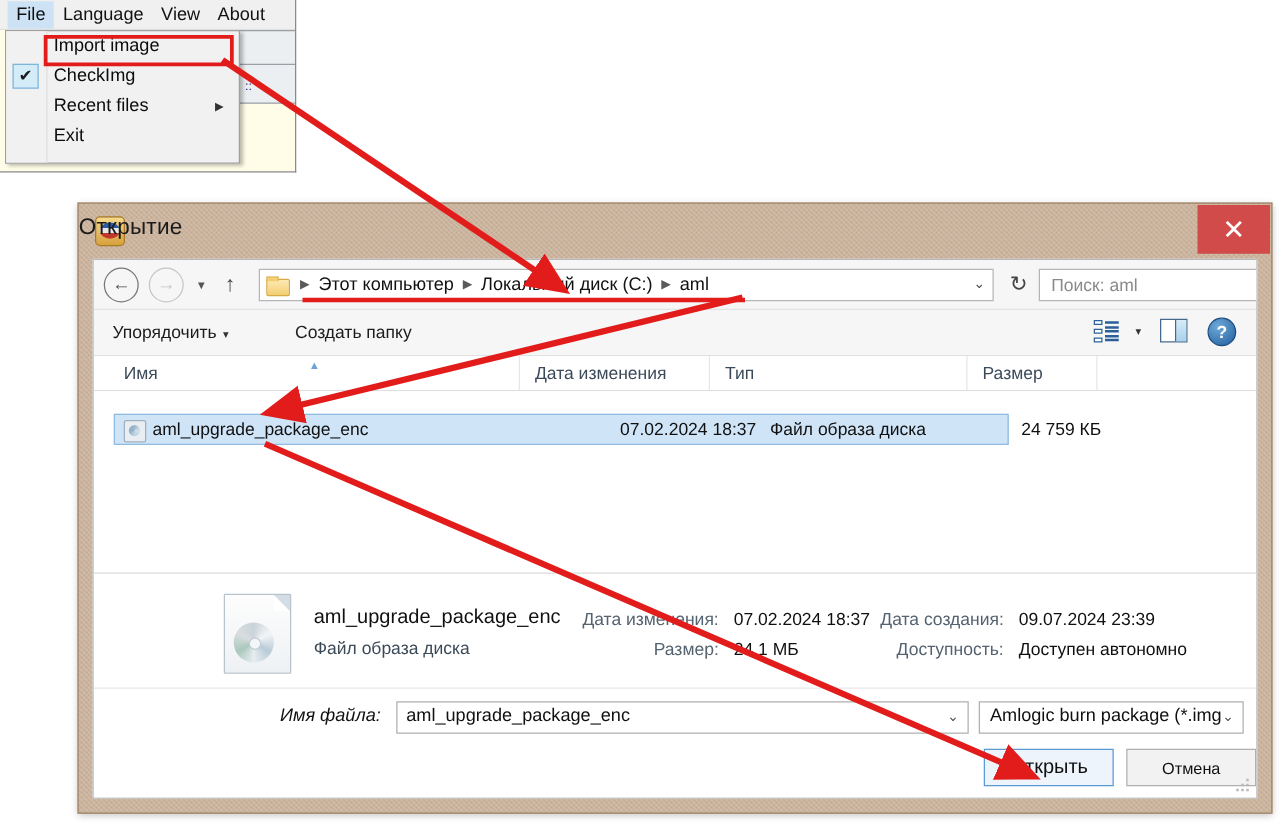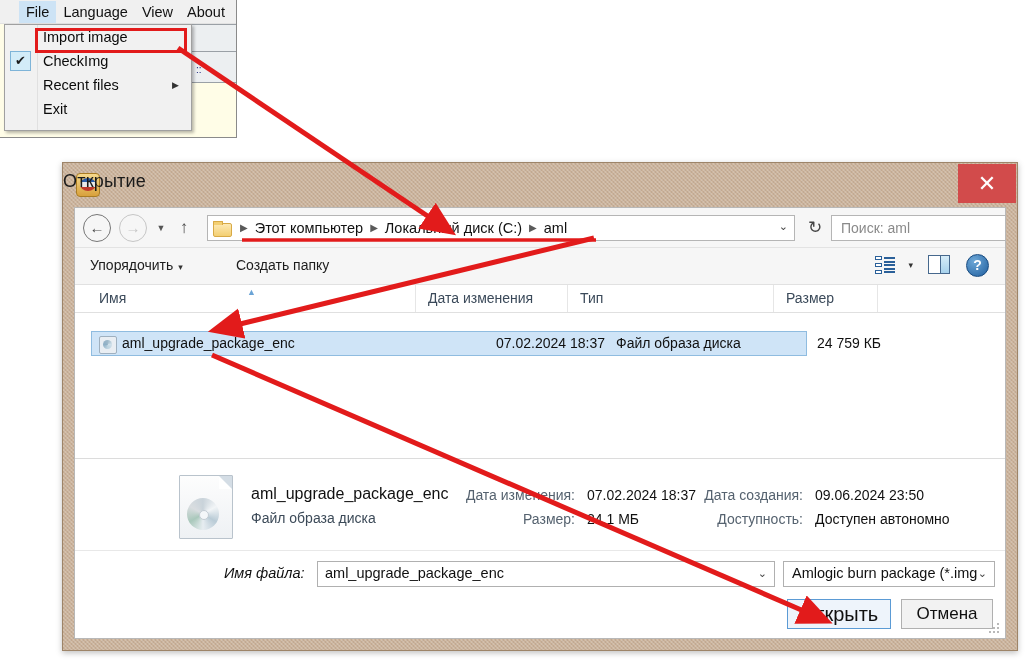--- a/index.html
+++ b/index.html
@@ -13,21 +13,21 @@
   }
 
   
   #app-window{
     position:absolute; left:0; top:0; width:236px; height:137px;
     background:#f0f0f0; border-right:1px solid #8a8a8a; border-bottom:1px solid #8a8a8a;
     overflow:hidden;
   }
   #app-menubar{
     position:absolute; left:0; top:0; width:236px; height:24px;
-    background:#f0f0f0; display:flex; align-items:center; padding-left:19px;
+    background:#f0f0f0; display:flex; align-items:center; padding-left:6px;
     box-sizing:border-box; border-bottom:1px solid #e2e2e2;
   }
   .menu-title{
     font-size:14.5px; color:#111; padding:3px 7px; white-space:nowrap;
   }
   .menu-title.active{ background:#cde3f5; }
   #app-body{
     position:absolute; left:0; top:24px; width:236px; height:113px;
     background:#fffde7;
   }
@@ -285,26 +285,26 @@
   #filter-sel{
     position:absolute; left:708px; top:10px; width:212px; height:26px;
     border:1px solid #b0b0b0; background:#fff; box-sizing:border-box;
     overflow:hidden;
   }
   #filter-text{ position:absolute; left:8px; top:3px; font-size:14.5px; color:#101010; white-space:nowrap;}
   #filter-dd{ position:absolute; right:7px; top:5px; font-size:11px; color:#444;}
   #btn-open{
     position:absolute; left:712px; top:48px; width:104px; height:30px;
     background:#eef4fb; border:1px solid #5b9bd5; box-sizing:border-box;
-    font-size:20px; color:#101010; display:flex; align-items:center; justify-content:center;
+    font-size:16px; color:#101010; display:flex; align-items:center; justify-content:center;
   }
   #btn-cancel{
-    position:absolute; left:826px; top:48px; width:92px; height:30px;
+    position:absolute; left:826px; top:48px; width:104px; height:30px;
     background:#f2f2f2; border:1px solid #b0b0b0; box-sizing:border-box;
-    font-size:17px; color:#101010; display:flex; align-items:center; justify-content:center;
+    font-size:13px; color:#101010; display:flex; align-items:center; justify-content:center;
   }
   #grip{ position:absolute; right:4px; bottom:3px; width:12px; height:12px; }
   #grip span{ position:absolute; width:2px;height:2px;background:#b9b9b9;}
 
   
   #ann{ position:absolute; left:0; top:0; width:1029px; height:671px; z-index:60; pointer-events:none;}
 </style>
 </head>
 <body>
 
@@ -419,21 +419,21 @@
       <div id="det-icon">
           <i></i>
         </div>
       <div id="det-title">aml_upgrade_package_enc</div>
       <div id="det-sub">Файл образа диска</div>
       <div class="det-lbl" id="dl-mod">Дата изменения:</div>
       <div class="det-val" id="dv-mod">07.02.2024 18:37</div>
       <div class="det-lbl" id="dl-size">Размер:</div>
       <div class="det-val" id="dv-size">24,1 МБ</div>
       <div class="det-lbl" id="dl-cre">Дата создания:</div>
-      <div class="det-val" id="dv-cre">09.06.2024 23:50</div>
+      <div class="det-val" id="dv-cre">09.07.2024 23:39</div>
       <div class="det-lbl" id="dl-av">Доступность:</div>
       <div class="det-val" id="dv-av">Доступен автономно</div>
     </div>
 
     <div id="bottombar">
       <div id="fn-label">Имя файла:</div>
       <div id="fn-input">
         <span id="fn-value">aml_upgrade_package_enc</span>
         <span id="fn-dd">⌄</span>
       </div>

